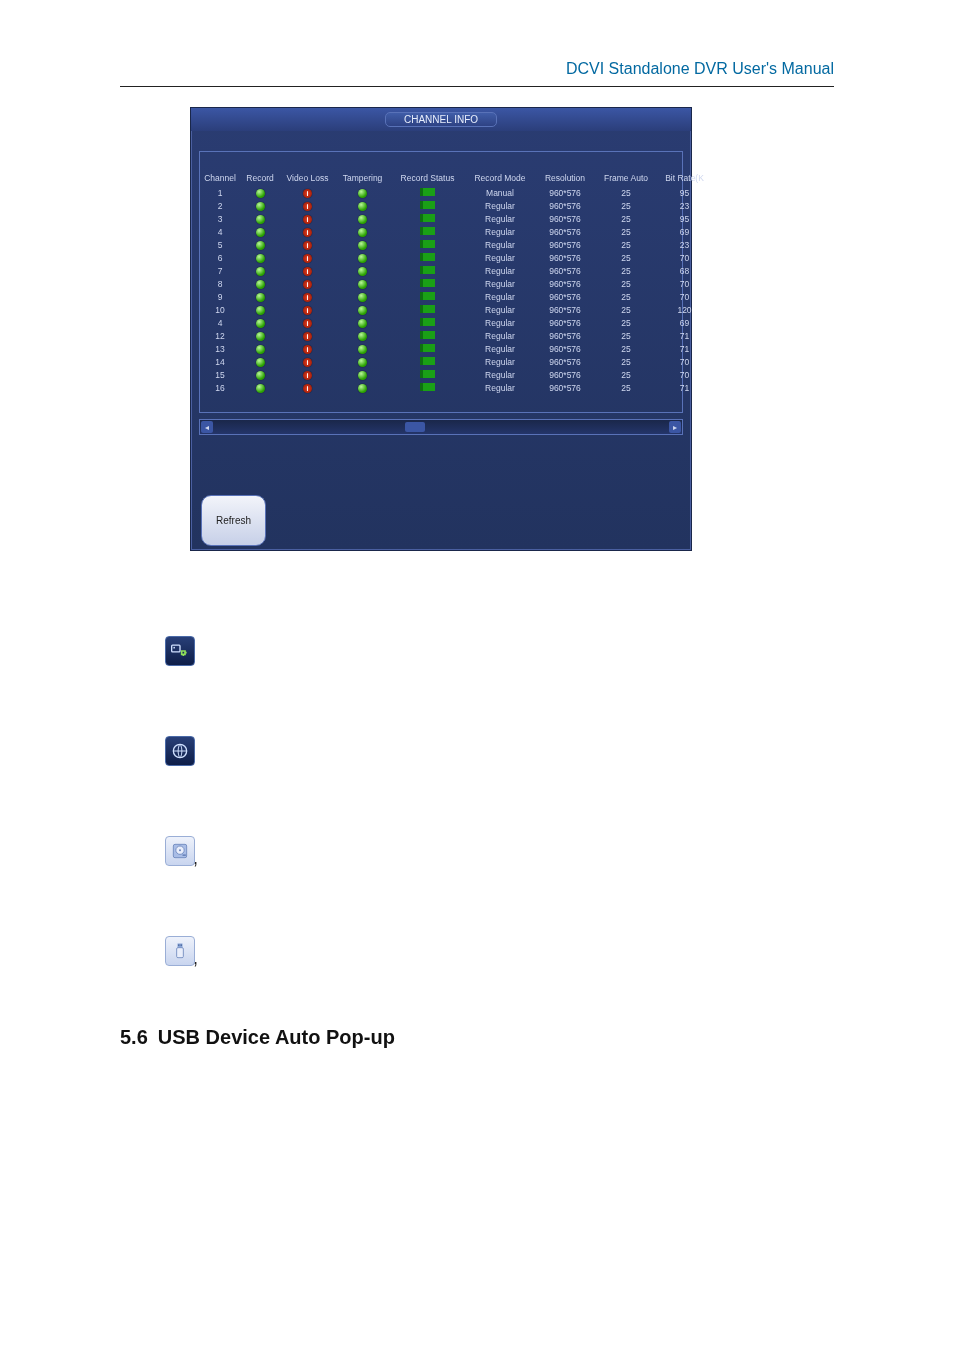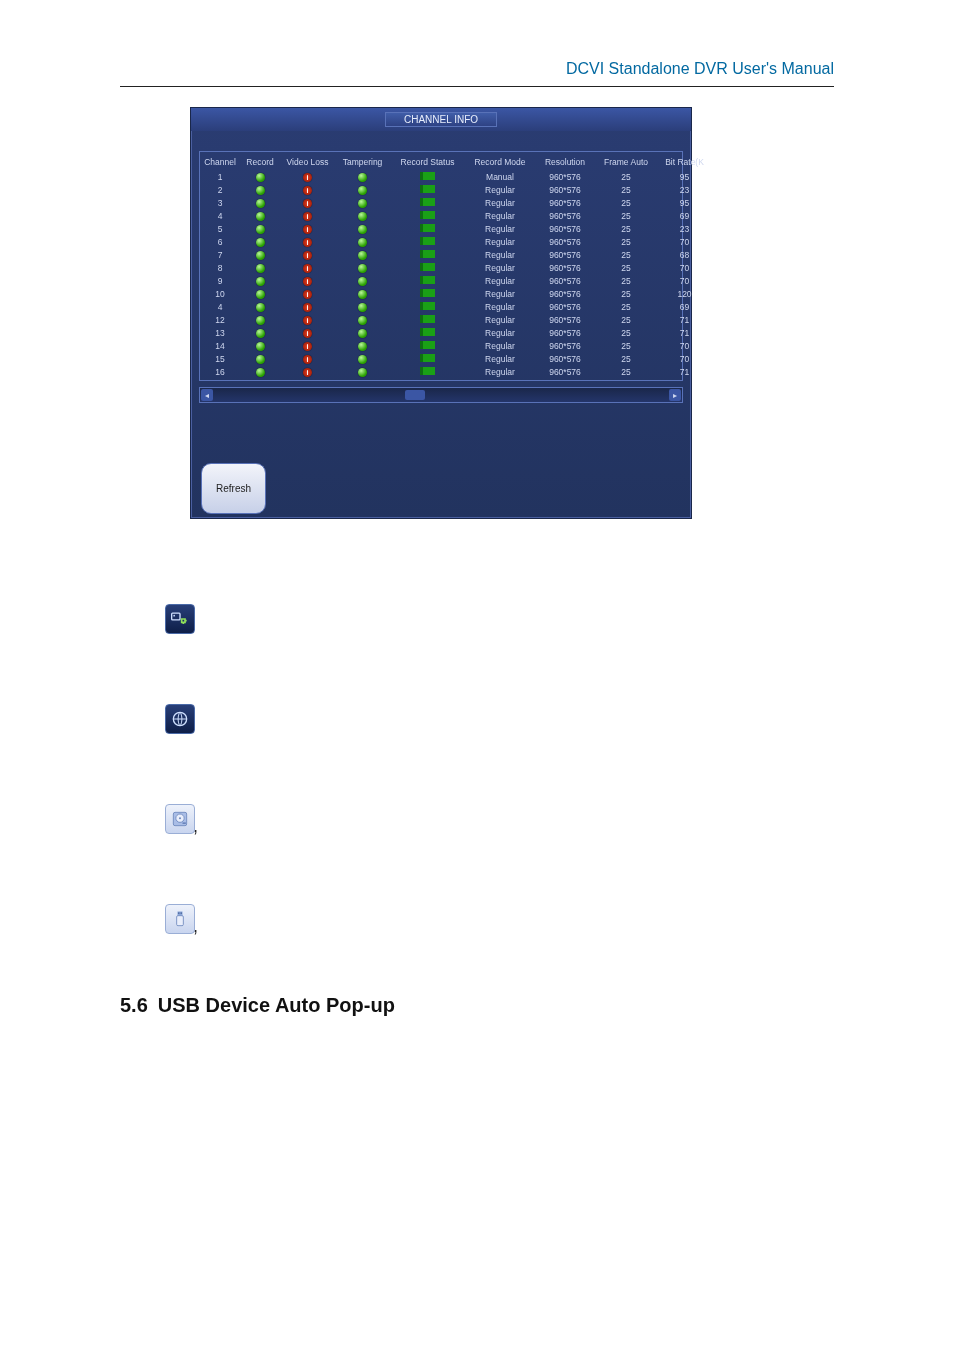--- a/index.html
+++ b/index.html
@@ -36,27 +36,27 @@
     text-align: center;
     padding: 4px 0;
     font-size: 10px;
     color: #e8eefc;
     background: linear-gradient(#3b56a4, #2b3e7a);
   }
   .dvr-titlebar span {
     display: inline-block;
     padding: 1px 18px;
     border: 1px solid #5972b8;
-    border-radius: 0;
+    border-radius: 5px;
     background: linear-gradient(#405da8, #2e4284);
   }
   .ch-table {
     margin: 20px 8px 6px 8px;
     border: 1px solid #5972b8;
-    padding: 2px 0;
+    padding: 18px 0;
   }
   .ch-head, .ch-row {
     display: grid;
     grid-template-columns: 40px 40px 55px 55px 75px 70px 60px 62px 55px;
     align-items: center;
     text-align: center;
     line-height: 12px;
     font-size: 8.5px;
     color: #cfd7ef;
   }

